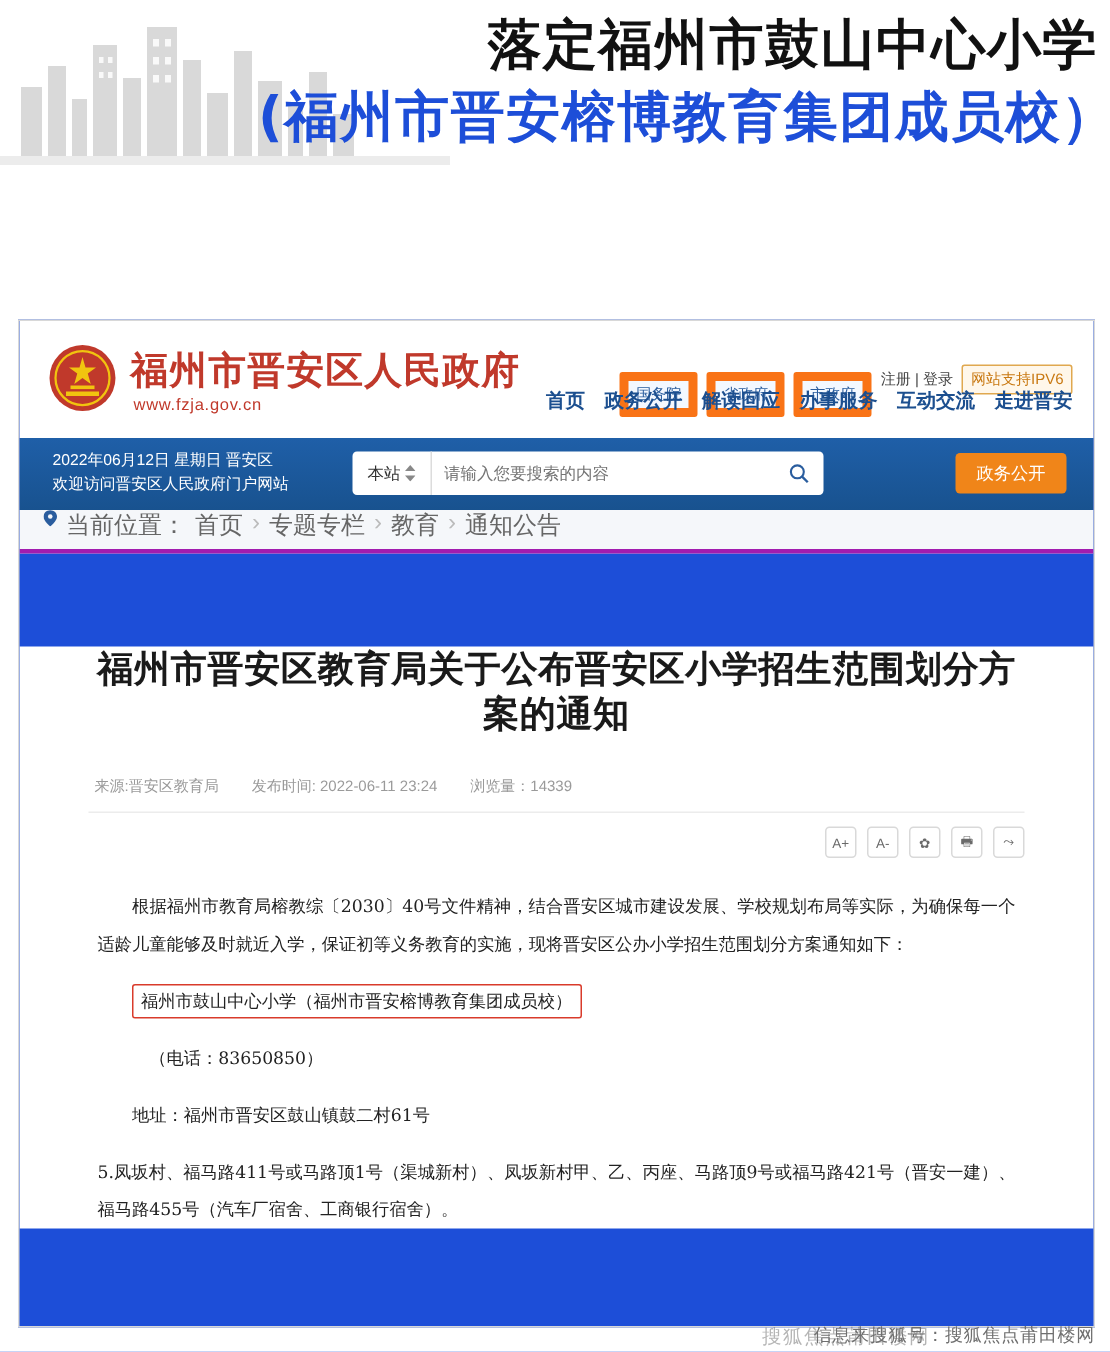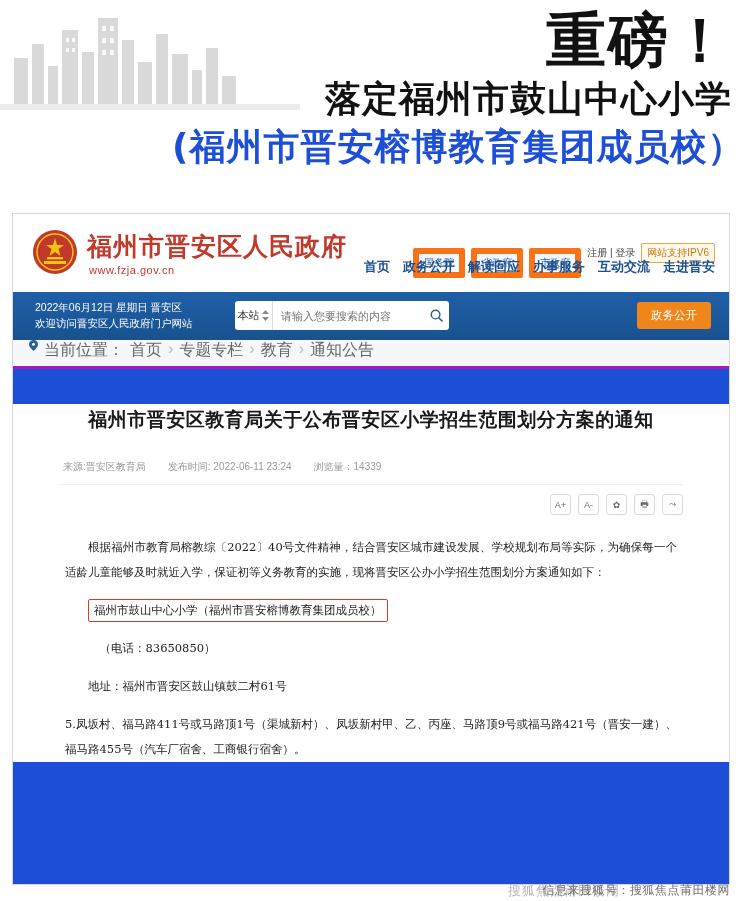--- a/index.html
+++ b/index.html
@@ -166,21 +166,21 @@
     left: 22px;
     top: 7px;
     color: #ffffff;
     font-size: 10.5px;
     line-height: 16px;
   }
   .search-wrap {
     position: absolute;
     left: 222px;
     top: 9px;
-    width: 214px;
+    width: 314px;
     height: 29px;
     background: #ffffff;
     border-radius: 3px;
     display: flex;
     align-items: center;
   }
   .search-scope {
     width: 52px;
     height: 29px;
     display: flex;
@@ -234,25 +234,25 @@
   }
   .breadcrumb .sep { color: #bbb; }
 
   
   .article {
     position: relative;
     padding: 0 46px;
     background: #fff;
   }
   .art-title {
-    margin-top: 35px;
+    margin-top: 62px;
     text-align: center;
     font-family: "DejaVu Serif", serif;
     font-weight: bold;
-    font-size: 19px;
+    font-size: 24px;
     color: #1a1a1a;
     line-height: 30px;
     letter-spacing: 0.5px;
   }
   .art-meta {
     margin-top: 26px;
     display: flex;
     gap: 22px;
     font-size: 10px;
     color: #9a9a9a;
@@ -353,21 +353,20 @@
       <rect x="102" y="26" width="4" height="5"></rect>
       <rect x="110" y="26" width="4" height="5"></rect>
       <rect x="102" y="38" width="4" height="5"></rect>
       <rect x="110" y="38" width="4" height="5"></rect>
       <rect x="102" y="50" width="4" height="5"></rect>
       <rect x="110" y="50" width="4" height="5"></rect>
     </g>
     <rect x="0" y="104" width="300" height="6" fill="#ececec"></rect>
   </svg>
   <div class="banner-text">
-    <div class="banner-line1">重磅！</div>
     <div class="banner-line2">落定福州市鼓山中心小学</div>
     <div class="banner-line3">(福州市晋安榕博教育集团成员校）</div>
   </div>
 </div>
 
 <div class="page">
 
   <div class="gov-header">
     <svg class="emblem" viewBox="0 0 48 48">
       <circle cx="24" cy="24" r="22" fill="#c0392b"></circle>
@@ -450,21 +449,21 @@
 
     <div class="toolbar">
       <div class="tool">A+</div>
       <div class="tool">A-</div>
       <div class="tool">✿</div>
       <div class="tool">🖶</div>
       <div class="tool">⤳</div>
     </div>
 
     <div class="art-body">
-      <p class="p indent">根据福州市教育局榕教综〔2022〕40号文件精神，结合晋安区城市建设发展、学校规划布局等实际，为确保每一个适龄儿童能够及时就近入学，保证初等义务教育的实施，现将晋安区公办小学招生范围划分方案通知如下：</p>
+      <p class="p indent">根据福州市教育局榕教综〔2030〕40号文件精神，结合晋安区城市建设发展、学校规划布局等实际，为确保每一个适龄儿童能够及时就近入学，保证初等义务教育的实施，现将晋安区公办小学招生范围划分方案通知如下：</p>
 
       <p class="p" style="padding-left:2em;">
         <span class="boxed">福州市鼓山中心小学（福州市晋安榕博教育集团成员校）</span>
       </p>
 
       <p class="p" style="padding-left:3em;">（电话：83650850）</p>
 
       <p class="p" style="padding-left:2em;">地址：福州市晋安区鼓山镇鼓二村61号</p>
 
 

